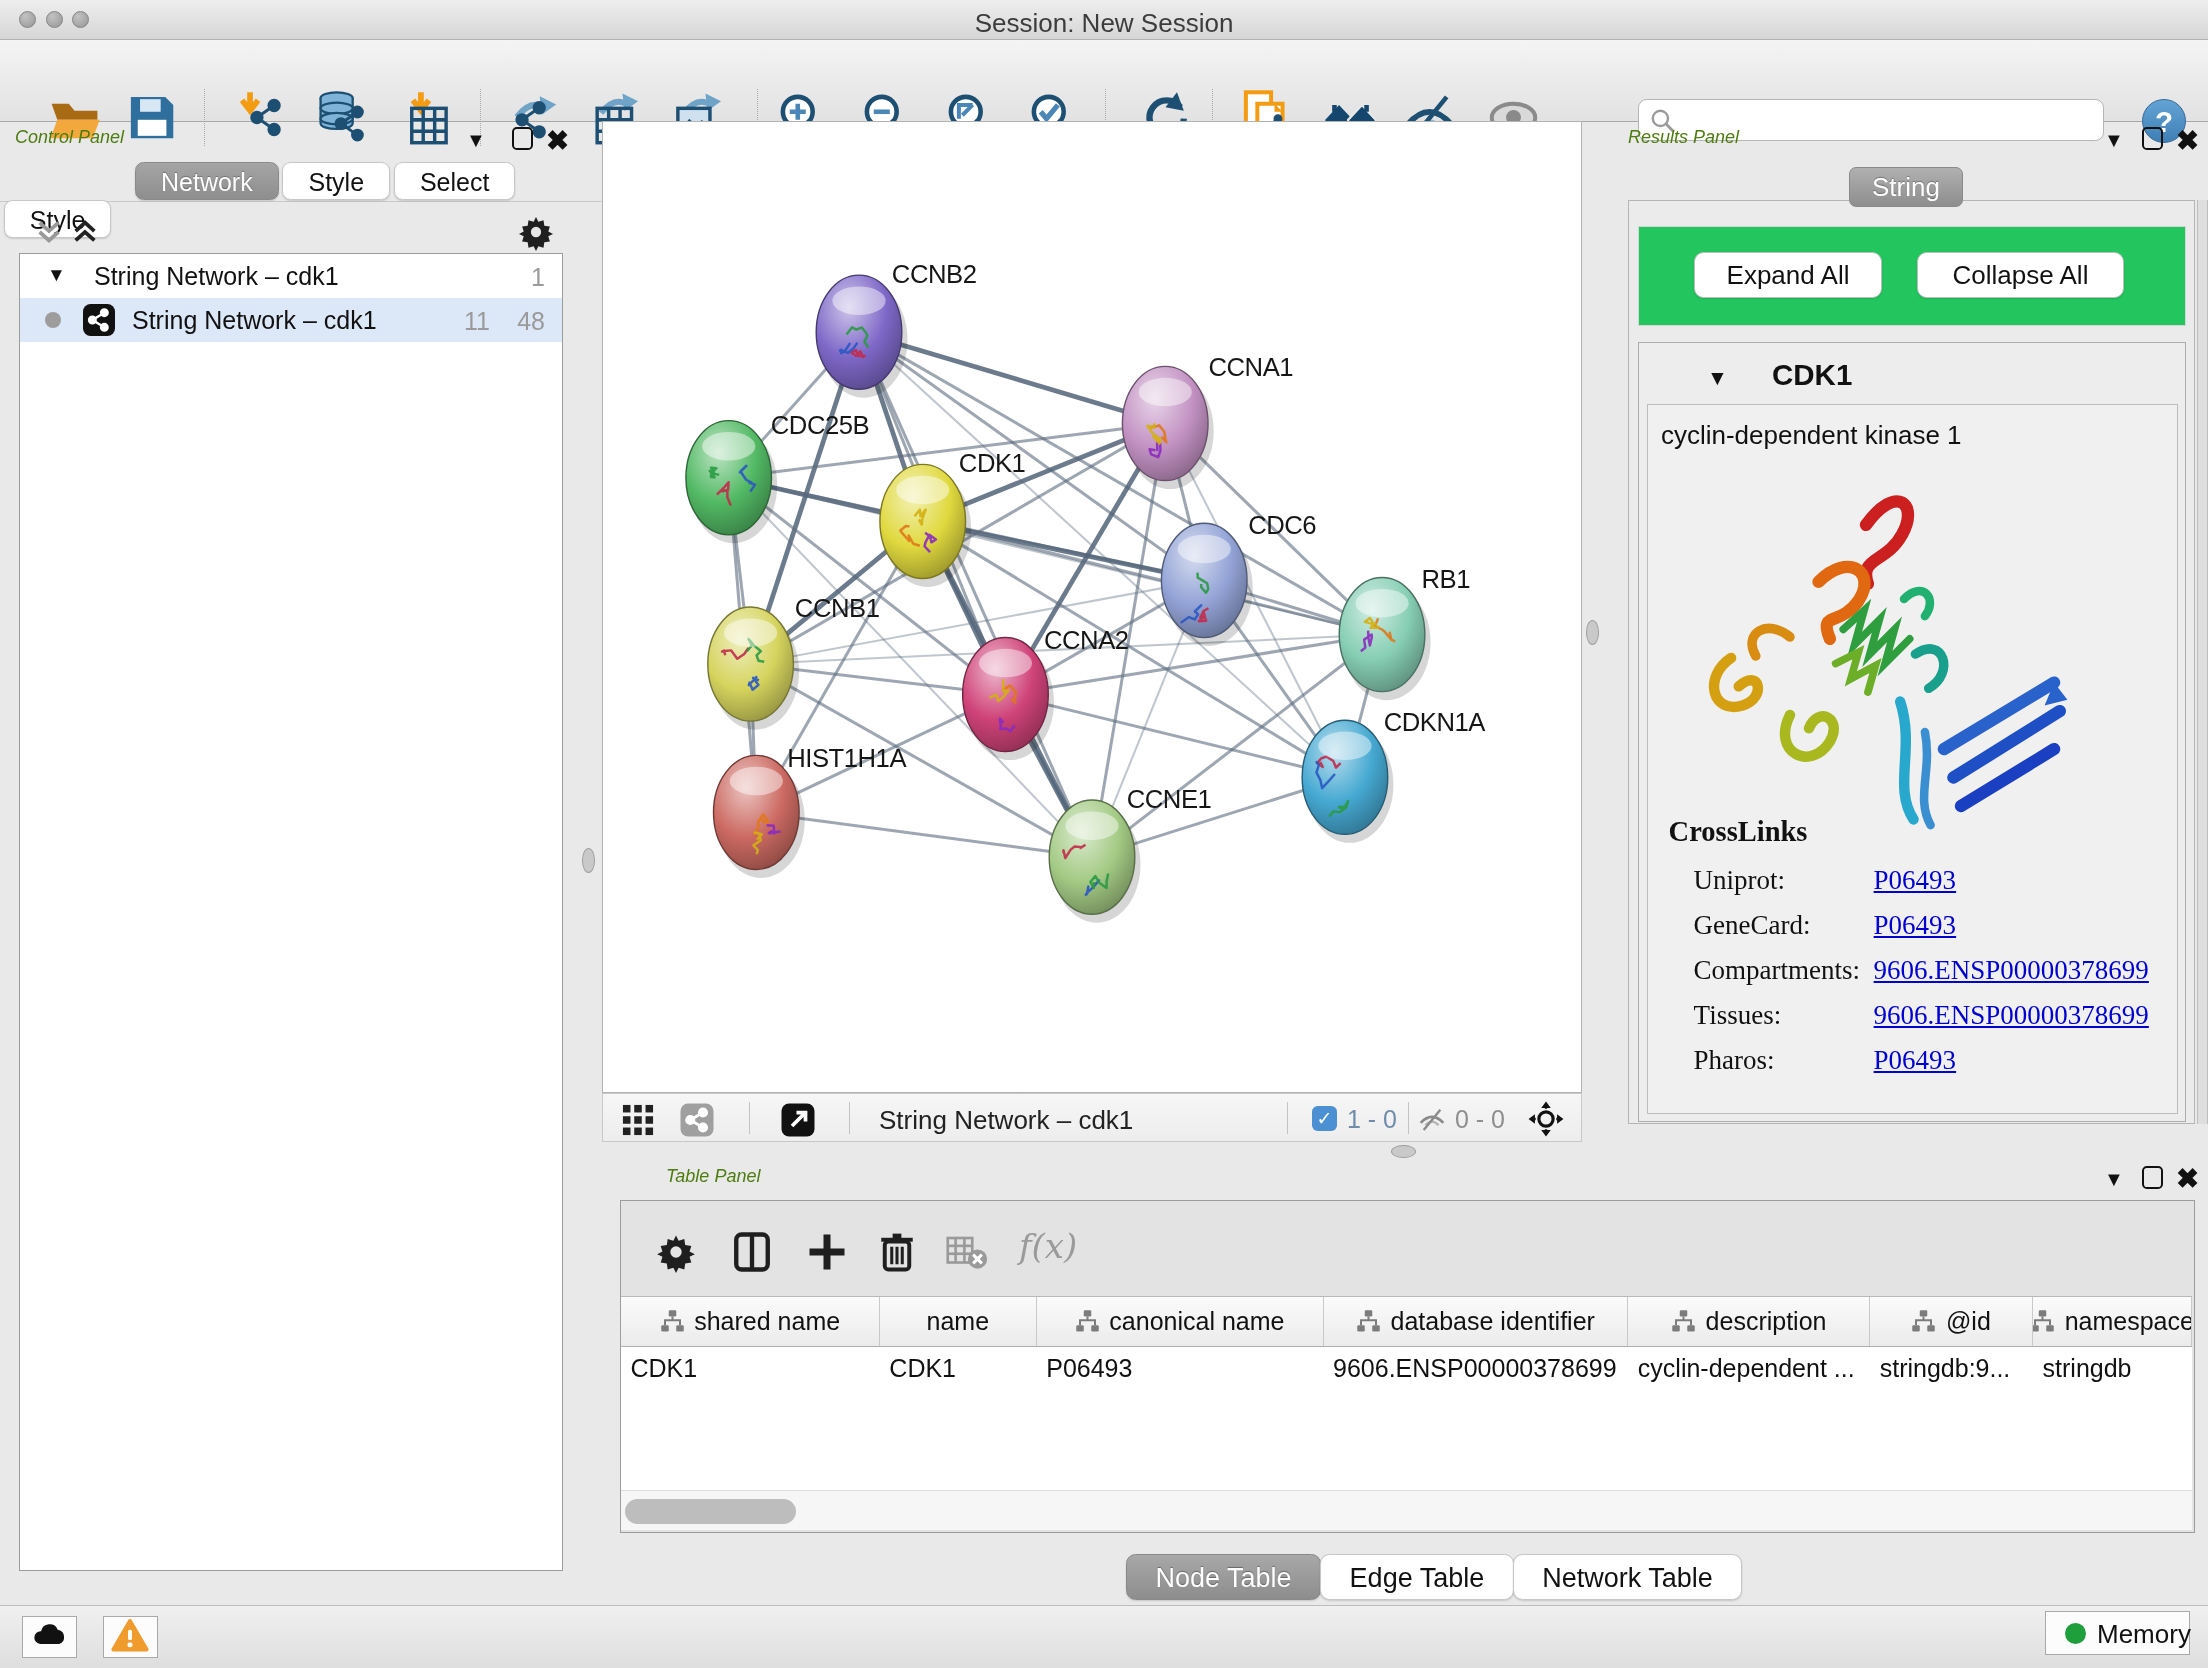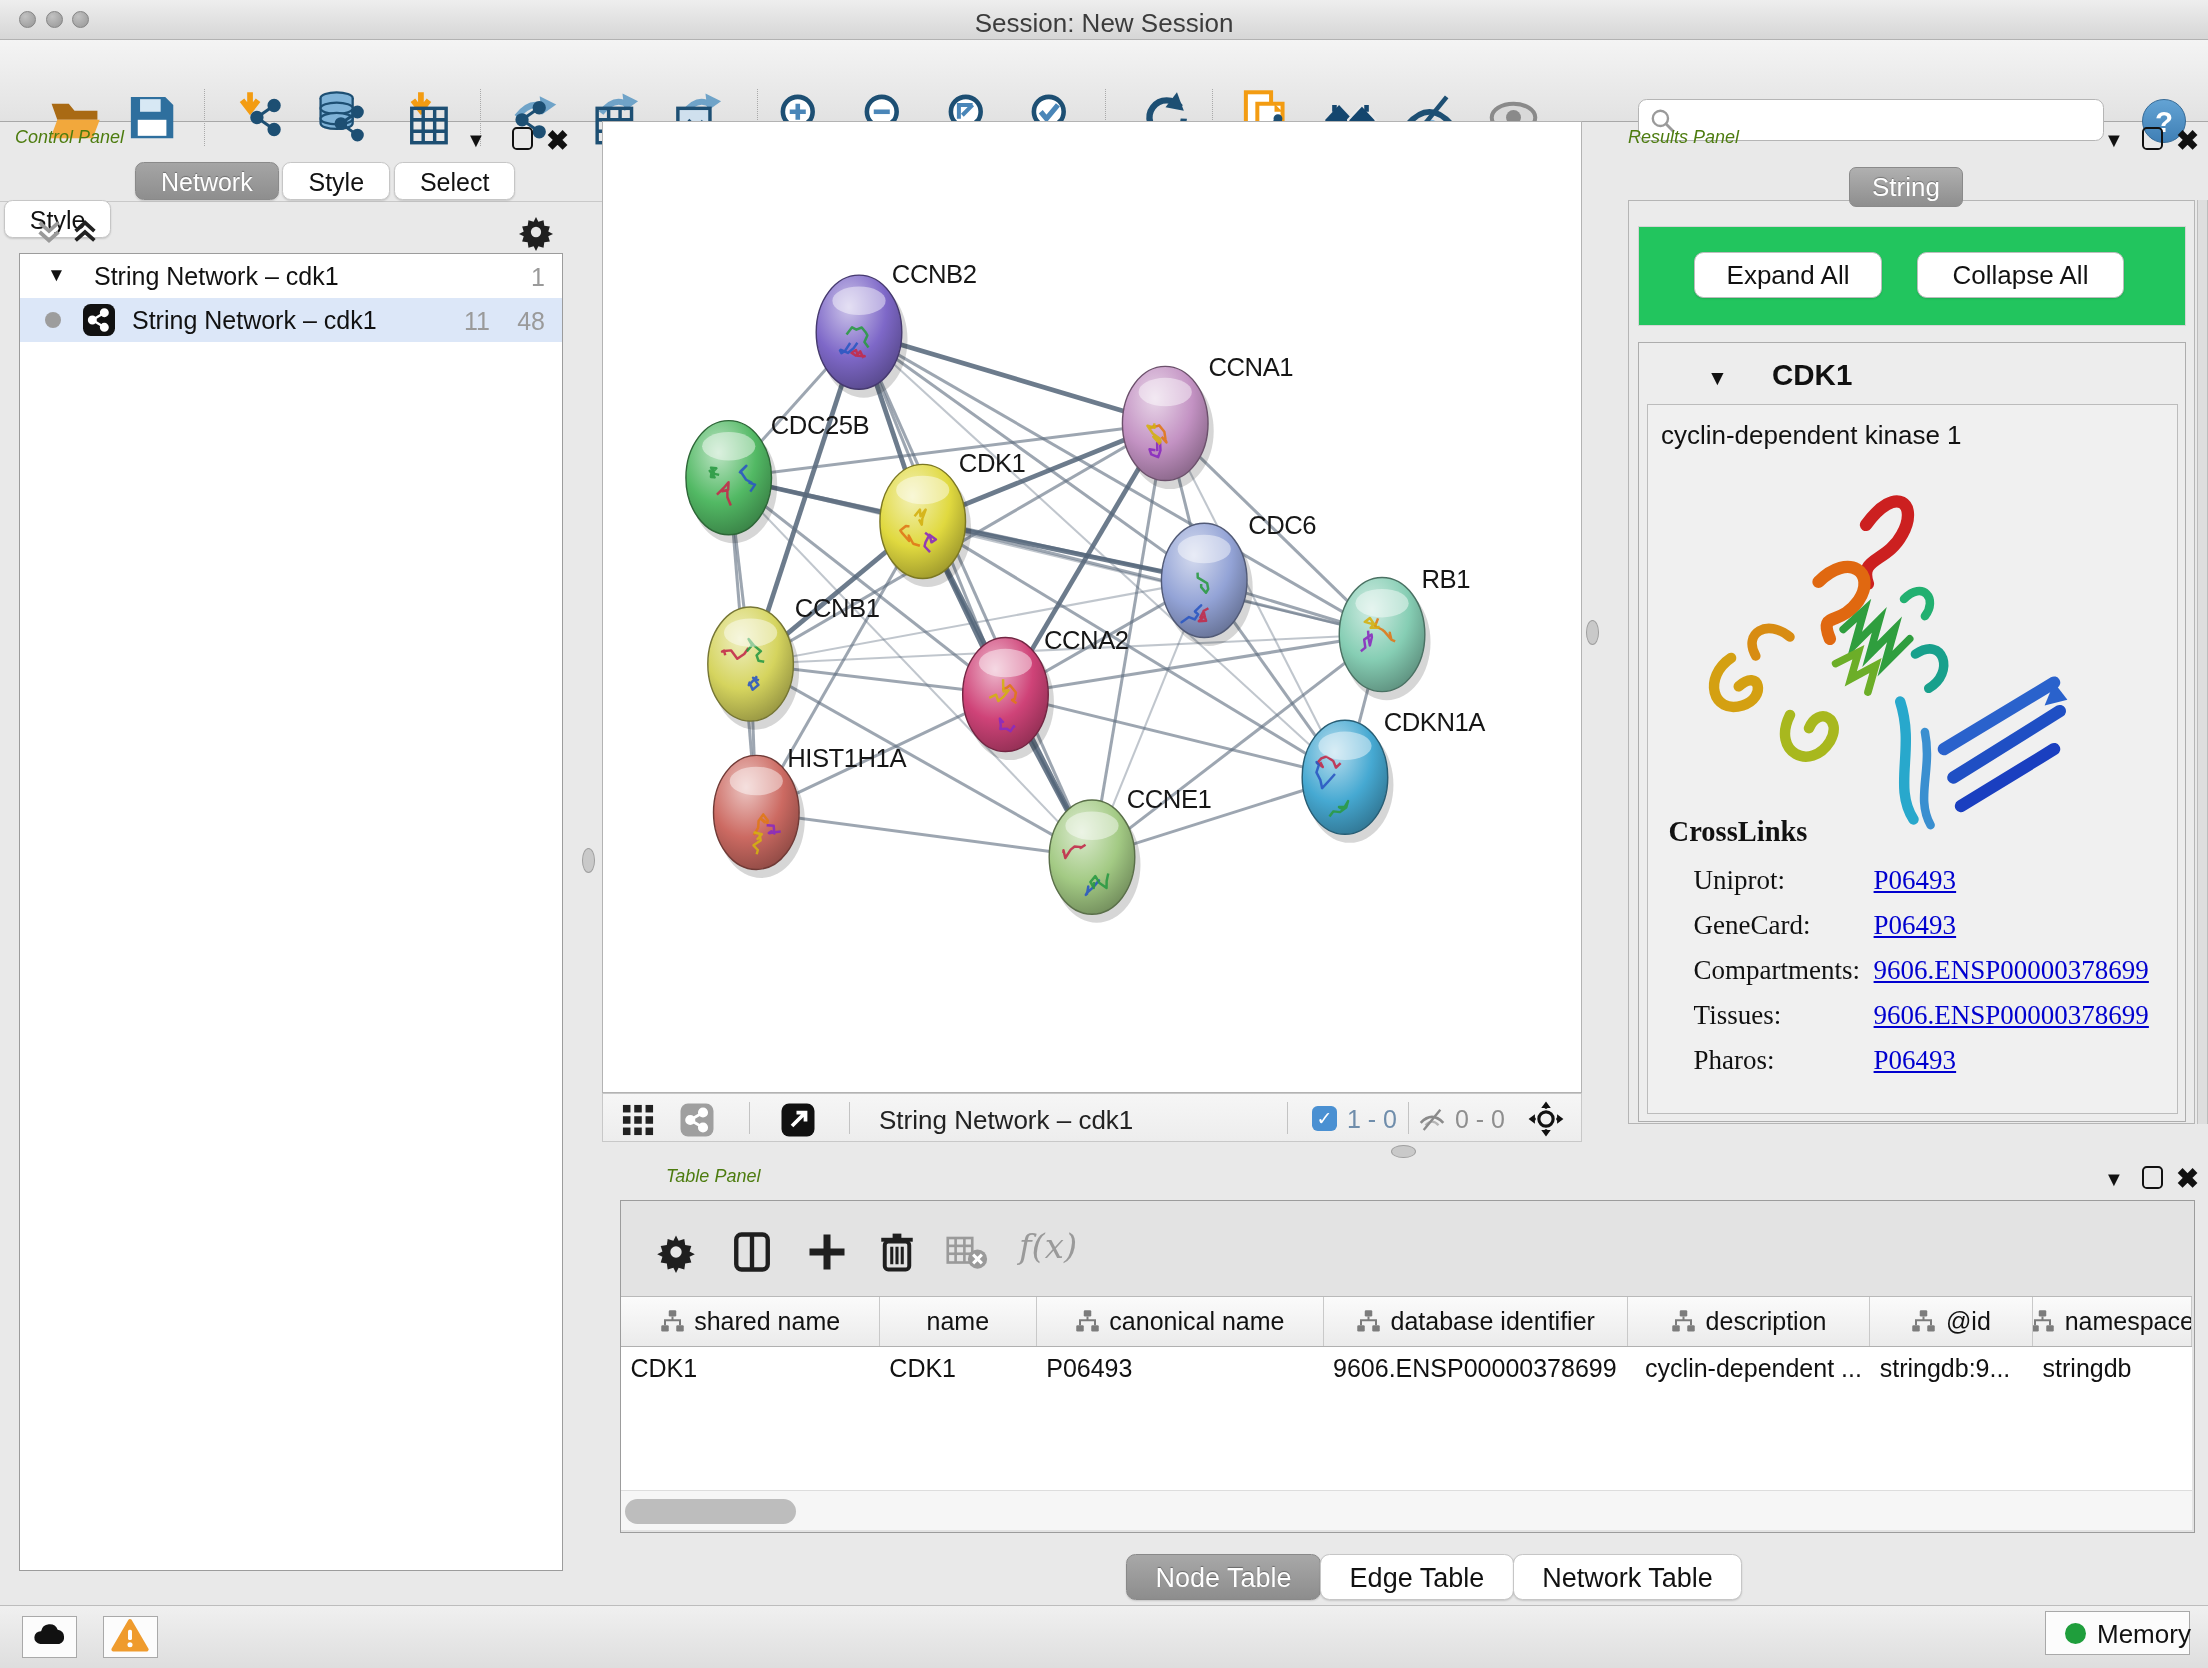--- a/index.html
+++ b/index.html
@@ -803,21 +803,21 @@
               <path d="M10 6v3M4 13v-4h12v4" fill="none" stroke="#7c7c7c" stroke-width="1.6"></path>
             </svg>
             <span>namespace</span>
           </div>
         </div>
       <div id="tdata-row">
           <div class="td-cell" style="width: 259px;">CDK1</div>
           <div class="td-cell" style="width: 157px;">CDK1</div>
           <div class="td-cell" style="width: 287px;">P06493</div>
           <div class="td-cell" style="width: 305px;">9606.ENSP00000378699</div>
-          <div class="td-cell" style="width: 242px; text-align: center;">cyclin-dependent ...</div>
+          <div class="td-cell" style="width: 242px;">cyclin-dependent ...</div>
           <div class="td-cell" style="width: 163px;">stringdb:9...</div>
           <div class="td-cell" style="width: 159px;">stringdb</div>
         </div>
       <div id="tbody-fill"></div>
       <div id="tp-hscroll">
         <div id="tp-hthumb"></div>
       </div>
     </div>
 
     <div id="bottom-tabs"><div class="btab sel">Node Table</div><div class="btab">Edge Table</div><div class="btab">Network Table</div></div>

